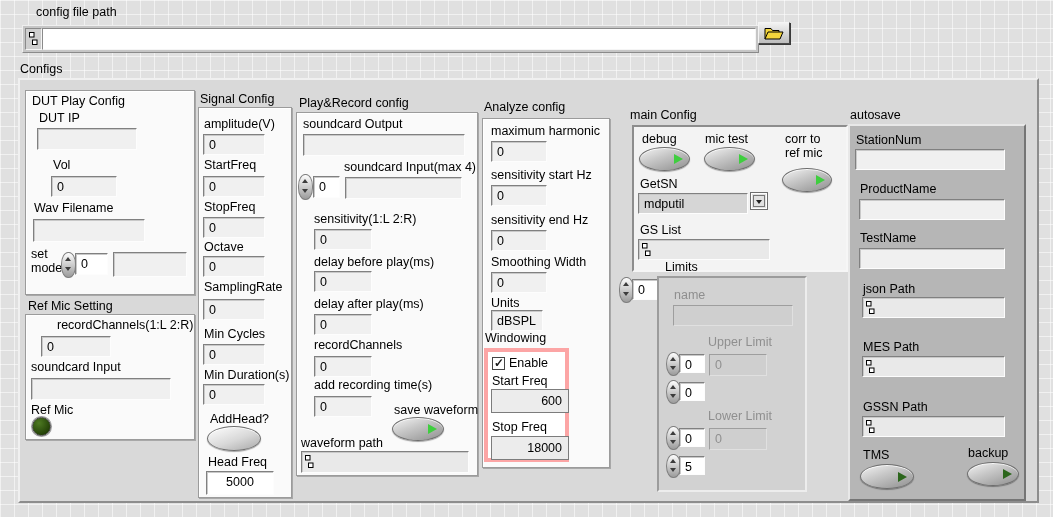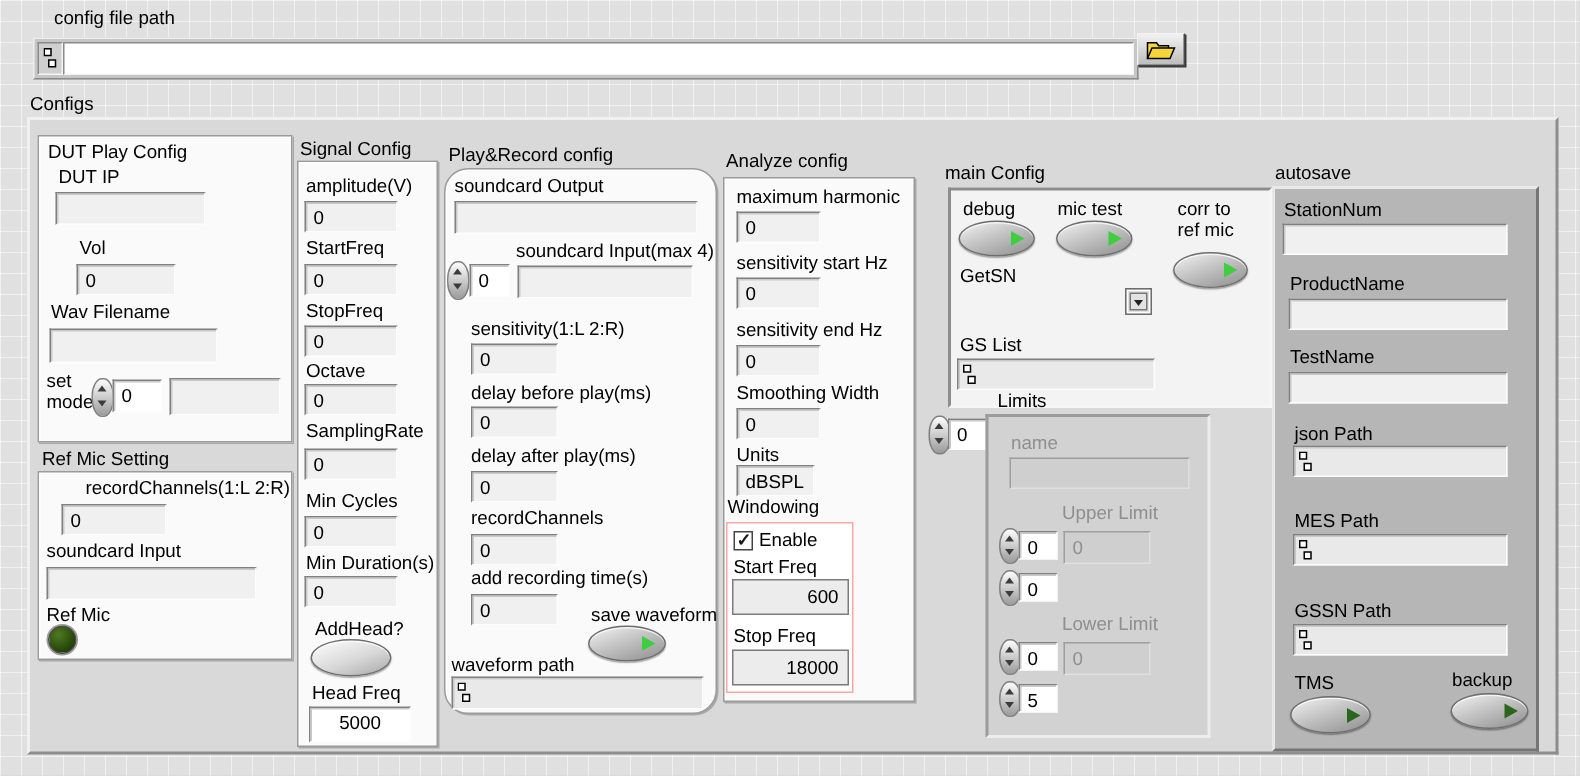--- a/index.html
+++ b/index.html
@@ -57,21 +57,21 @@
   .dd-btn::after{content:"";position:absolute;left:5px;top:7px;width:0;height:0;
         border-left:3px solid transparent;border-right:3px solid transparent;border-top:4px solid #222;}
   .top-path{position:absolute;box-sizing:border-box;background:#c6c6c6;
         border:1px solid;border-color:#efefef #8a8a8a #8a8a8a #efefef;display:flex;padding:2px;}
   .tp-glyph{width:15px;background:#cfcfcf;border:1px solid;border-color:#8a8a8a #f5f5f5 #f5f5f5 #8a8a8a;
         display:flex;align-items:center;justify-content:center;}
   .tp-text{flex:1;background:#ffffff;border:1px solid;border-color:#8a8a8a #f5f5f5 #f5f5f5 #8a8a8a;font-size:12.5px;padding:2px 4px;}
   .btn-folder{position:absolute;box-sizing:border-box;display:flex;align-items:center;justify-content:center;
         background:linear-gradient(180deg,#f2f2f2,#bdbdbd);border:1px solid;border-color:#f4f4f4 #4a4a4a #4a4a4a #f4f4f4;
         box-shadow:1px 1px 0 #3a3a3a;}
-  .win-box{position:absolute;box-sizing:border-box;background:#ffffff;border:1px solid #fca5a5;}
+  .win-box{position:absolute;box-sizing:border-box;background:#ffffff;border:4px solid #fca5a5;}
 </style>
 </head>
 <body>
 
 <div class="lbl" style="left:36px;top:6px;">config file path</div>
 <div class="top-path" style="left:22px;top:25px;width:737px;height:28px;">
   <div class="tp-glyph">
     <svg width="9" height="14" viewBox="0 0 9 14">
         <rect x="0.5" y="0.5" width="4.5" height="4.5" fill="#fff" stroke="#000"></rect>
         <rect x="3.5" y="8" width="4.5" height="4.5" fill="#fff" stroke="#000"></rect>
@@ -130,21 +130,21 @@
   <div class="fld" style="left:4px;top:236px;width:62px;height:21px;">0</div>
   <div class="lbl" style="left:5px;top:261px;text-align:right;">Min Duration(s)</div>
   <div class="fld" style="left:4px;top:276px;width:62px;height:21px;">0</div>
   <div class="lbl" style="left:11px;top:305px;">AddHead?</div>
   <div class="toggle plain" style="left:8px;top:318px;width:52px;height:23px;"></div>
   <div class="lbl" style="left:9px;top:348px;">Head Freq</div>
   <div class="fld white center" style="left:7px;top:363px;width:68px;height:24px;">5000</div>
 </div>
 
 <div class="lbl" style="left:299px;top:97px;">Play&amp;Record config</div>
-<div class="white-box" style="left:296px;top:112px;width:180px;height:362px;border-radius:16px;">
+<div class="white-box" style="left:296px;top:112px;width:180px;height:362px;">
   <div class="lbl" style="left:6px;top:5px;">soundcard Output</div>
   <div class="fld" style="left:6px;top:21px;width:162px;height:22px;"></div>
   <div class="lbl" style="left:47px;top:48px;">soundcard Input(max 4)</div>
   <div class="spin" style="left:1px;top:61px;"></div>
   <div class="fld white" style="left:16px;top:63px;width:27px;height:22px;">0</div>
   <div class="fld" style="left:48px;top:64px;width:117px;height:22px;"></div>
   <div class="lbl" style="left:17px;top:100px;">sensitivity(1:L 2:R)</div>
   <div class="fld" style="left:17px;top:116px;width:58px;height:21px;">0</div>
   <div class="lbl" style="left:17px;top:143px;">delay before play(ms)</div>
   <div class="fld" style="left:17px;top:158px;width:58px;height:21px;">0</div>
@@ -200,20 +200,21 @@
   <div class="lbl" style="left:71px;top:6px;">mic test</div>
   <div class="toggle" style="left:70px;top:20px;width:49px;height:22px;">
       <span class="tri"></span>
     </div>
   <div class="lbl" style="left:151px;top:6px;">corr to</div>
   <div class="lbl" style="left:151px;top:20px;">ref mic</div>
   <div class="toggle" style="left:148px;top:41px;width:48px;height:22px;">
       <span class="tri"></span>
     </div>
   <div class="lbl" style="left:6px;top:51px;">GetSN</div>
+  <div class="fld graybg" style="left:4px;top:66px;width:110px;height:21px;">mdputil</div>
   <div class="dd-btn" style="left:116px;top:65px;width:18px;height:18px;"></div>
   <div class="lbl" style="left:6px;top:97px;">GS List</div>
   <div class="path-fld" style="left:4px;top:112px;width:132px;height:21px;">
     <svg width="9" height="14" viewBox="0 0 9 14">
         <rect x="0.5" y="0.5" width="4.5" height="4.5" fill="#fff" stroke="#000"></rect>
         <rect x="3.5" y="8" width="4.5" height="4.5" fill="#fff" stroke="#000"></rect>
       </svg>
     <span></span>
   </div>
 </div>

